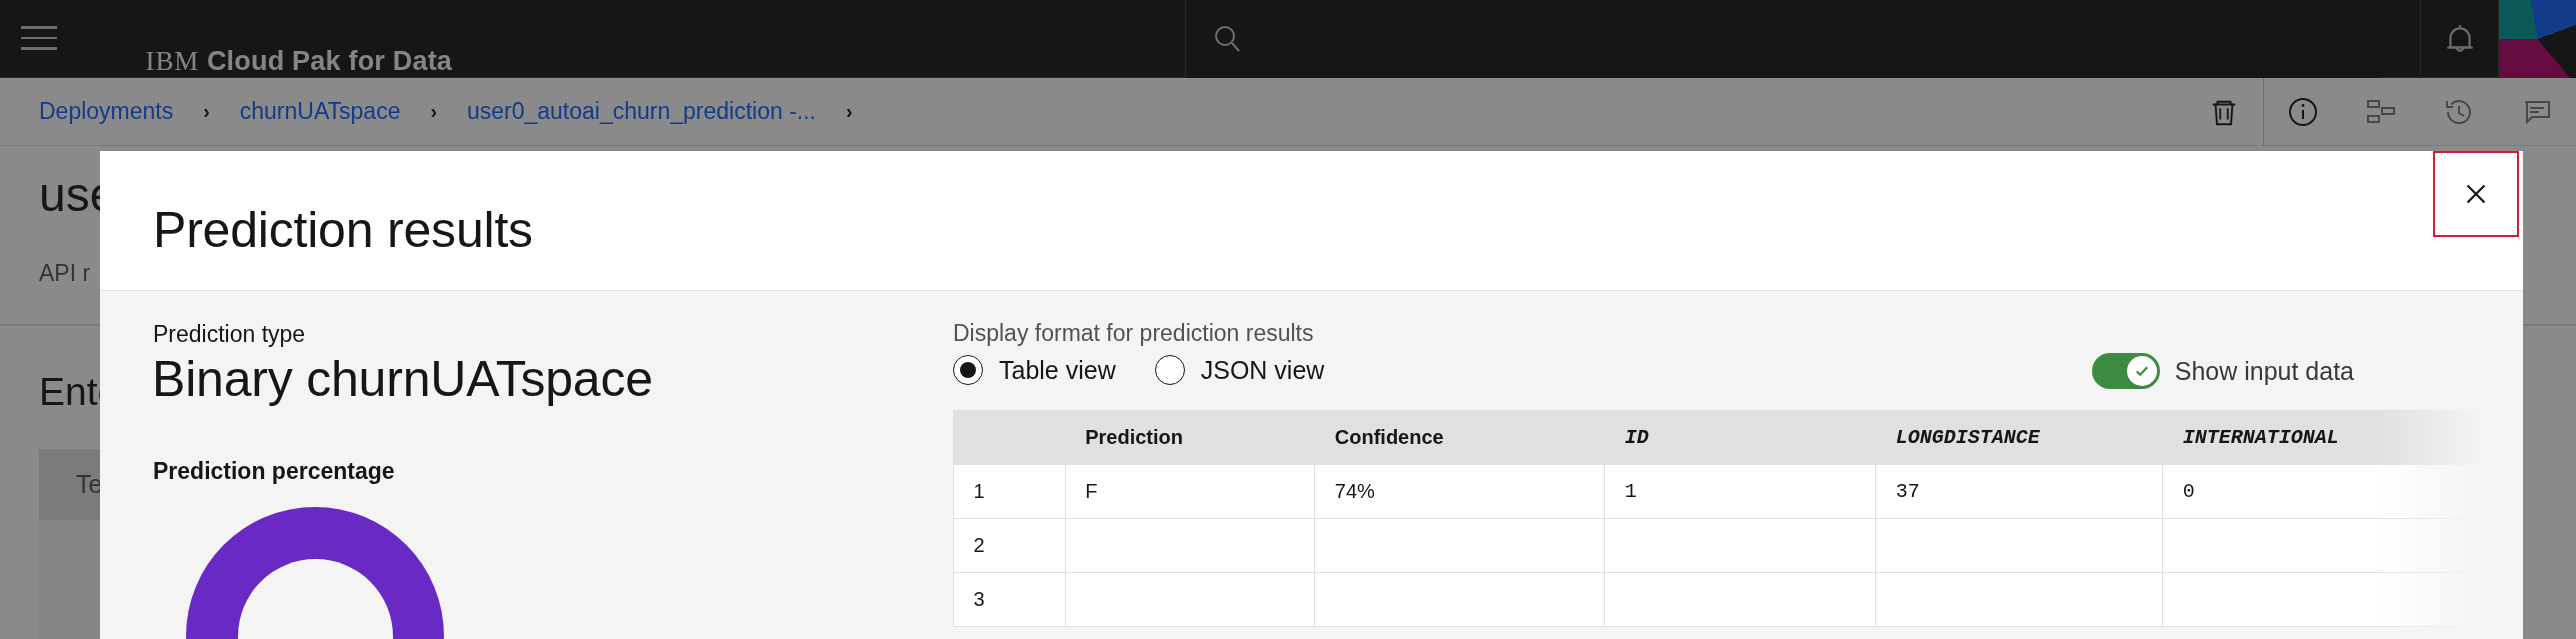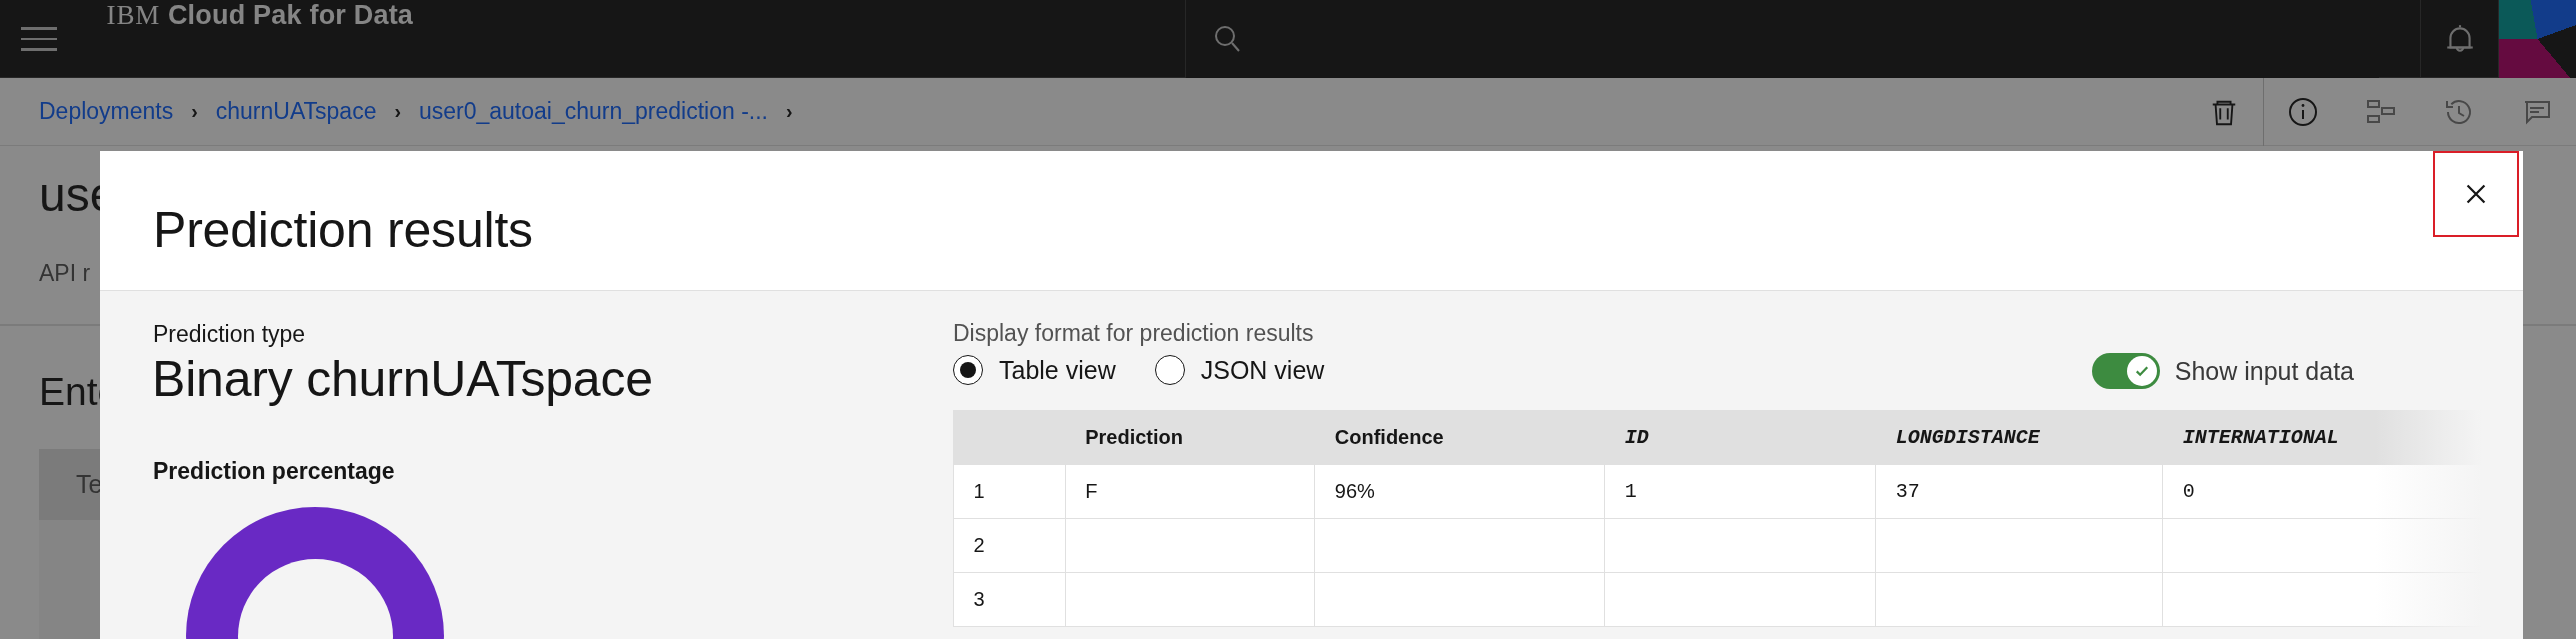--- a/index.html
+++ b/index.html
@@ -8,23 +8,24 @@
     overflow: hidden;
     font-family: "Liberation Sans", sans-serif;
     background: #f4f4f4;
   }
 
   
   .topnav {
     position: absolute; top: 0; left: 0;
     width: 2576px; height: 78px;
     background: #161616;
-    display: flex; align-items: flex-start;
+    display: flex; align-items: flex-end;
     border-bottom: 0.9px solid #393939;
     z-index: 20;
+    gap: 39px;
   }
   .hamburger {
     width: 78px; height: 78px;
     display: flex; flex-direction: column;
     align-items: center; justify-content: center;
     gap: 8px; cursor: pointer;
   }
   .hamburger span {
     display: block; width: 36px; height: 2.7px; background: #c6c6c6;
   }
@@ -62,21 +63,21 @@
   }
 
   
   .crumbbar {
     position: absolute; top: 78px; left: 0;
     width: 2576px; height: 68px;
     background: #ffffff;
     display: flex; align-items: center;
     border-bottom: 0.9px solid #e0e0e0;
   }
-  .crumbs { display: flex; align-items: center; margin-left: 39px; gap: 0; }
+  .crumbs { display: flex; align-items: center; margin-left: 39px; gap: 12px; }
   .crumb {
     font-size: 23px; color: #0f62fe; text-decoration: none;
     white-space: nowrap; cursor: pointer;
   }
   .crumb-sep {
     font-size: 19.6px; color: #161616; font-weight: 700;
     margin: 0 18px; line-height: 1;
   }
   .crumb-tools { position: absolute; right: 0; top: 0; height: 68px; display: flex; }
   .tool-btn {
@@ -373,21 +374,21 @@
               <th class="col-conf">Confidence</th>
               <th class="input-h col-id">ID</th>
               <th class="input-h col-ld">LONGDISTANCE</th>
               <th class="input-h col-intl">INTERNATIONAL</th>
             </tr>
           </thead>
           <tbody>
             <tr>
               <td class="rownum">1</td>
               <td class="col-pred">F</td>
-              <td class="col-conf">96%</td>
+              <td class="col-conf">74%</td>
               <td class="input-c col-id">1</td>
               <td class="input-c col-ld">37</td>
               <td class="input-c col-intl">0</td>
             </tr>
             <tr>
               <td class="rownum">2</td>
               <td class="col-pred"></td>
               <td class="col-conf"></td>
               <td class="input-c col-id"></td>
               <td class="input-c col-ld"></td>

